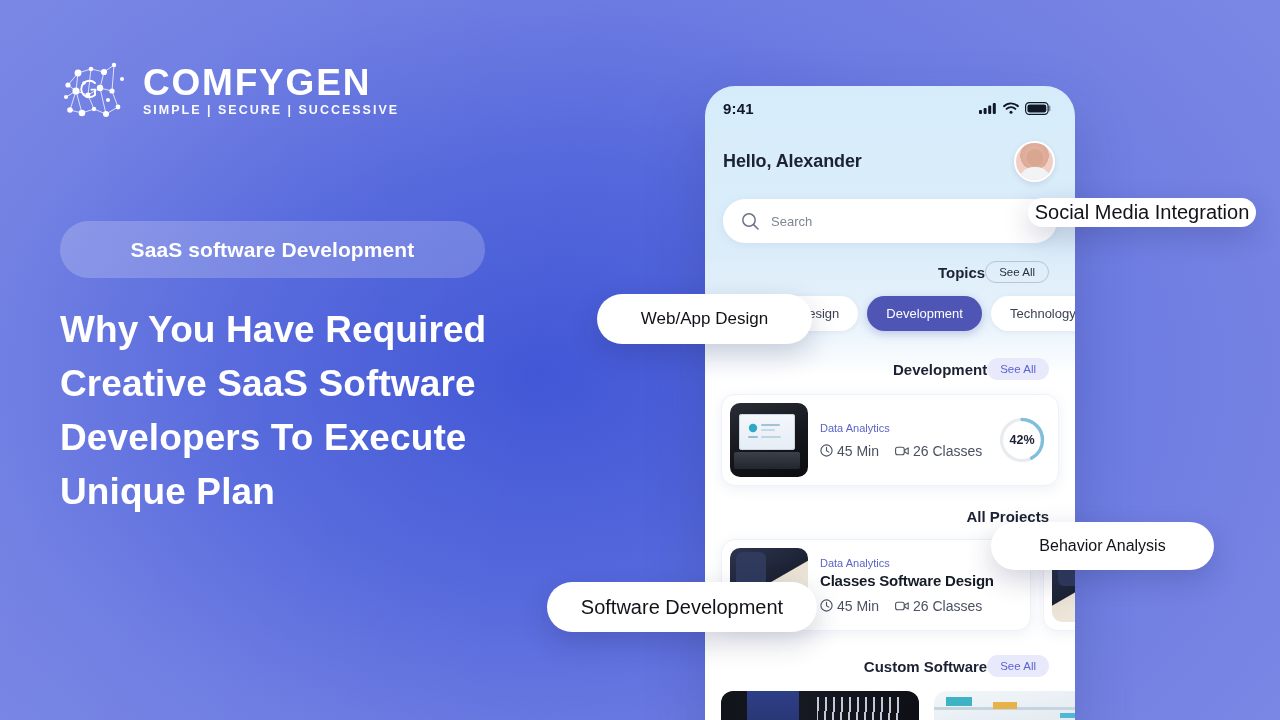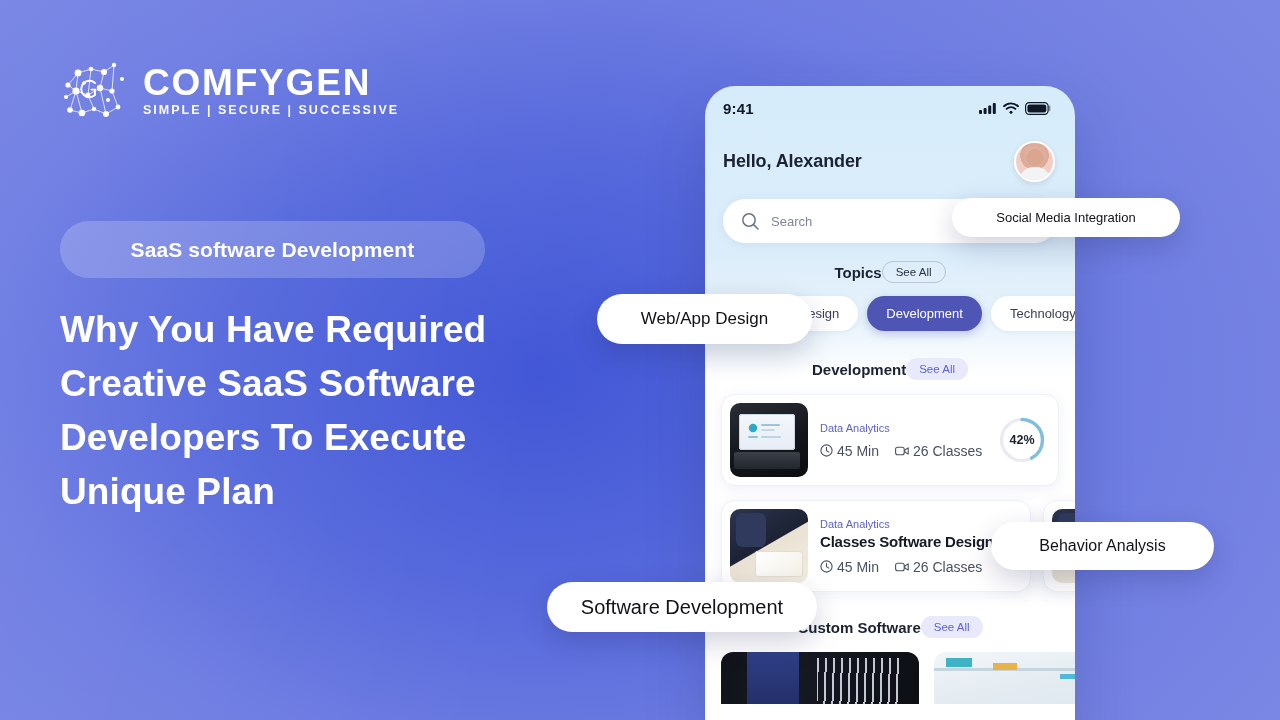--- a/index.html
+++ b/index.html
@@ -133,22 +133,22 @@
     background: #ffffff;
     border-radius: 23px;
     display: flex; align-items: center; gap: 11px;
     padding: 0 18px;
     box-shadow: 0 2px 10px rgba(90,120,170,0.10);
   }
   #search-placeholder { font-size: 13px; color: #7e8594; }
 
   
   .section-row {
-    display: flex; align-items: center; justify-content: center;
-    padding: 0 18px;
+    display: flex; align-items: center; justify-content: flex-end;
+    padding: 0 26px;
   }
   .section-title { font-size: 15px; font-weight: 700; color: #1c2233; }
   .see-all-outline {
     font-size: 11.5px; color: #2b3040;
     border: 1px solid #b9c4d6;
     border-radius: 12px;
     padding: 4px 13px;
     background: transparent;
   }
   .see-all-soft {
@@ -321,21 +321,21 @@
     position: absolute;
     background: #ffffff;
     border-radius: 30px;
     display: flex; align-items: center; justify-content: center;
     color: #111318;
     font-weight: 400;
     box-shadow: 0 10px 28px rgba(24,32,80,0.20);
     white-space: nowrap;
   }
   #pill-webapp { left: 597px; top: 294px; width: 215px; height: 50px; font-size: 17px; }
-  #pill-social { left: 952px; top: 198px; width: 228px; height: 39px; font-size: 13px; }
+  #pill-social { left: 1028px; top: 198px; width: 228px; height: 29px; font-size: 20px; }
   #pill-behavior { left: 991px; top: 522px; width: 223px; height: 48px; font-size: 16px; }
   #pill-software { left: 547px; top: 582px; width: 270px; height: 50px; font-size: 20px; }
 </style>
 </head>
 <body>
 
 <div id="bg"></div>
 <div id="bg-sheen"></div>
 
 <div id="logo">
@@ -468,20 +468,23 @@
     </div>
     <div class="progress-ring">
       <svg width="48" height="48" viewBox="0 0 48 48">
         <circle cx="24" cy="24" r="20.5" stroke="#e8ebef" stroke-width="3.2" fill="none"></circle>
         <circle cx="24" cy="24" r="20.5" stroke="#7fbfdd" stroke-width="3.4" fill="none" stroke-linecap="round" stroke-dasharray="54 75" transform="rotate(-90 24 24)"></circle>
       </svg>
       <span class="progress-label">42%</span>
     </div>
   </div>
 
+  <div class="section-row" id="allprojects-row">
+    <span class="section-title">All Projects</span>
+  </div>
 
   <div id="project-scroller">
     <div class="project-card">
       <div class="card-thumb thumb-meeting"></div>
       <div class="card-body">
         <div class="card-cat">Data Analytics</div>
         <div class="card-title">Classes Software Design</div>
         <div class="card-meta">
           <span class="meta-item">
             <svg width="13" height="13" viewBox="0 0 13 13">

